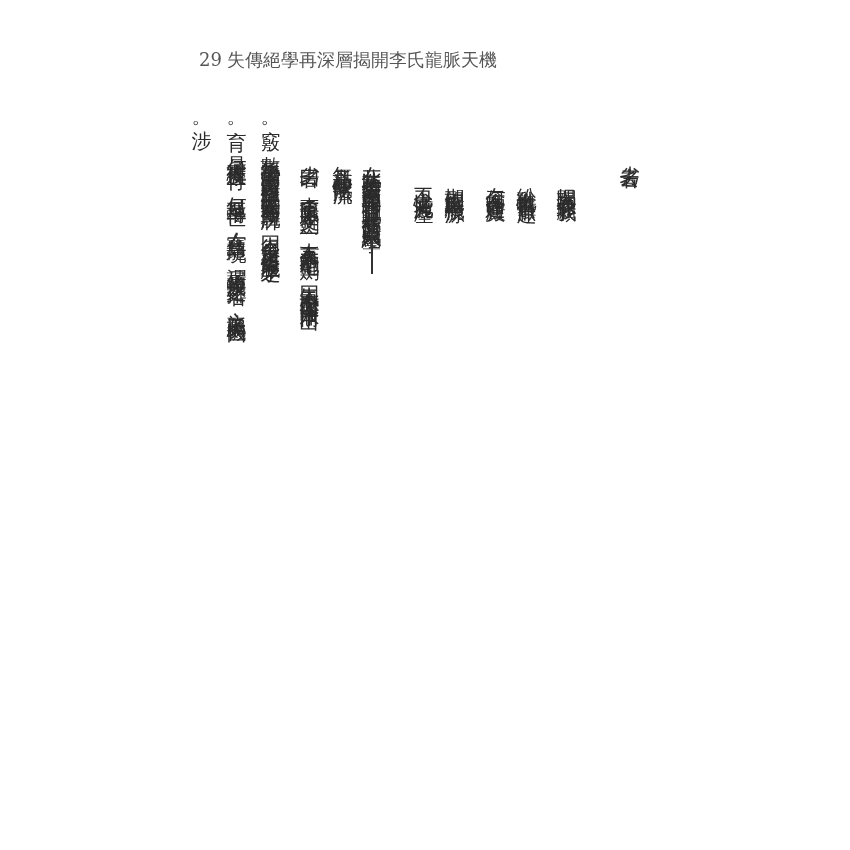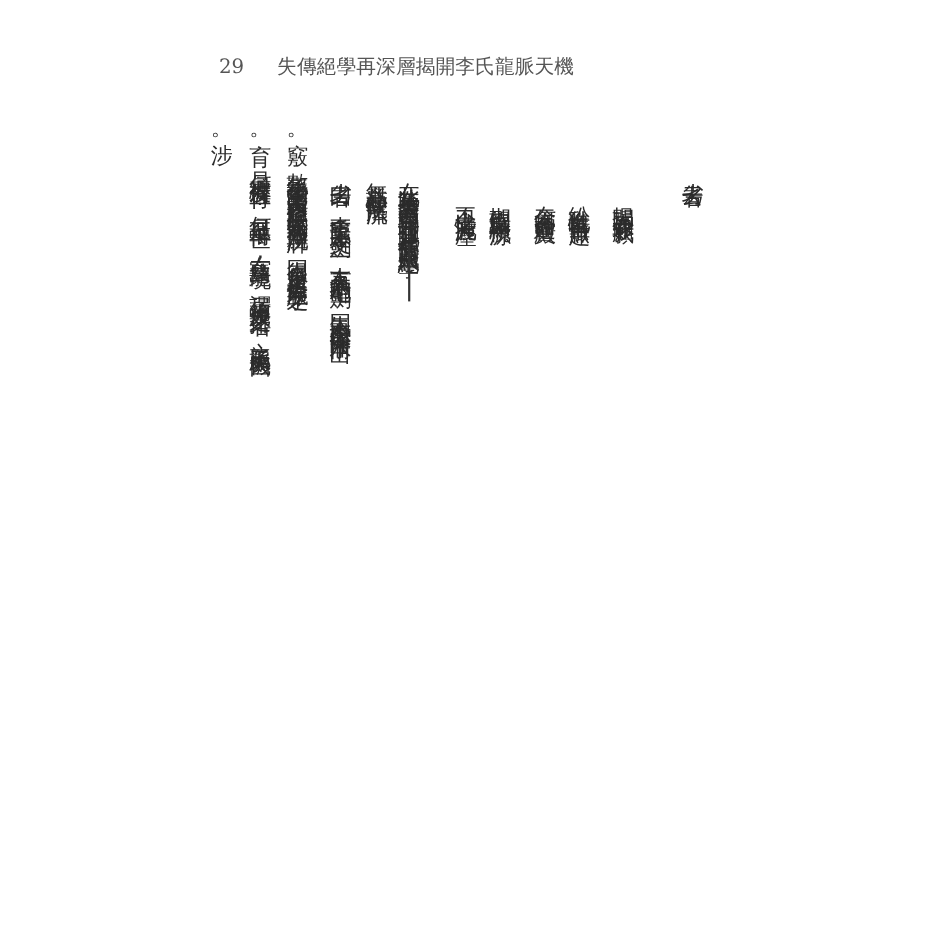--- a/index.html
+++ b/index.html
@@ -1,19 +1,19 @@
 <!DOCTYPE html>
 <html><head>
 <meta charset="utf-8">
 <style>
   html, body { margin:0; padding:0; }
   body { width:850px; height:850px; background:#ffffff; position:relative; overflow:hidden;
          font-family:"DejaVu Serif","Liberation Serif",serif; color:#2a2a2a; }
   .header { position:absolute; left:199px; top:48px; font-size:18px; color:#555; letter-spacing:0px; white-space:nowrap; }
-  .header .pg { margin-right:30px; }
+  .header .pg { margin-right:5px; }
   .col { position:absolute; writing-mode:vertical-rl; text-orientation:upright;
          font-size:20px; line-height:24px; letter-spacing:2.6px; white-space:nowrap; color:#2b2b2b; }
   .dash { display:inline-block; width:1.5px; height:52px; background:#333; margin-top:2px; }
 </style>
 </head>
 <body>
 
 <div class="header">
   <span class="pg">29</span><span>失傳絕學再深層揭開李氏龍脈天機</span>
 </div>

